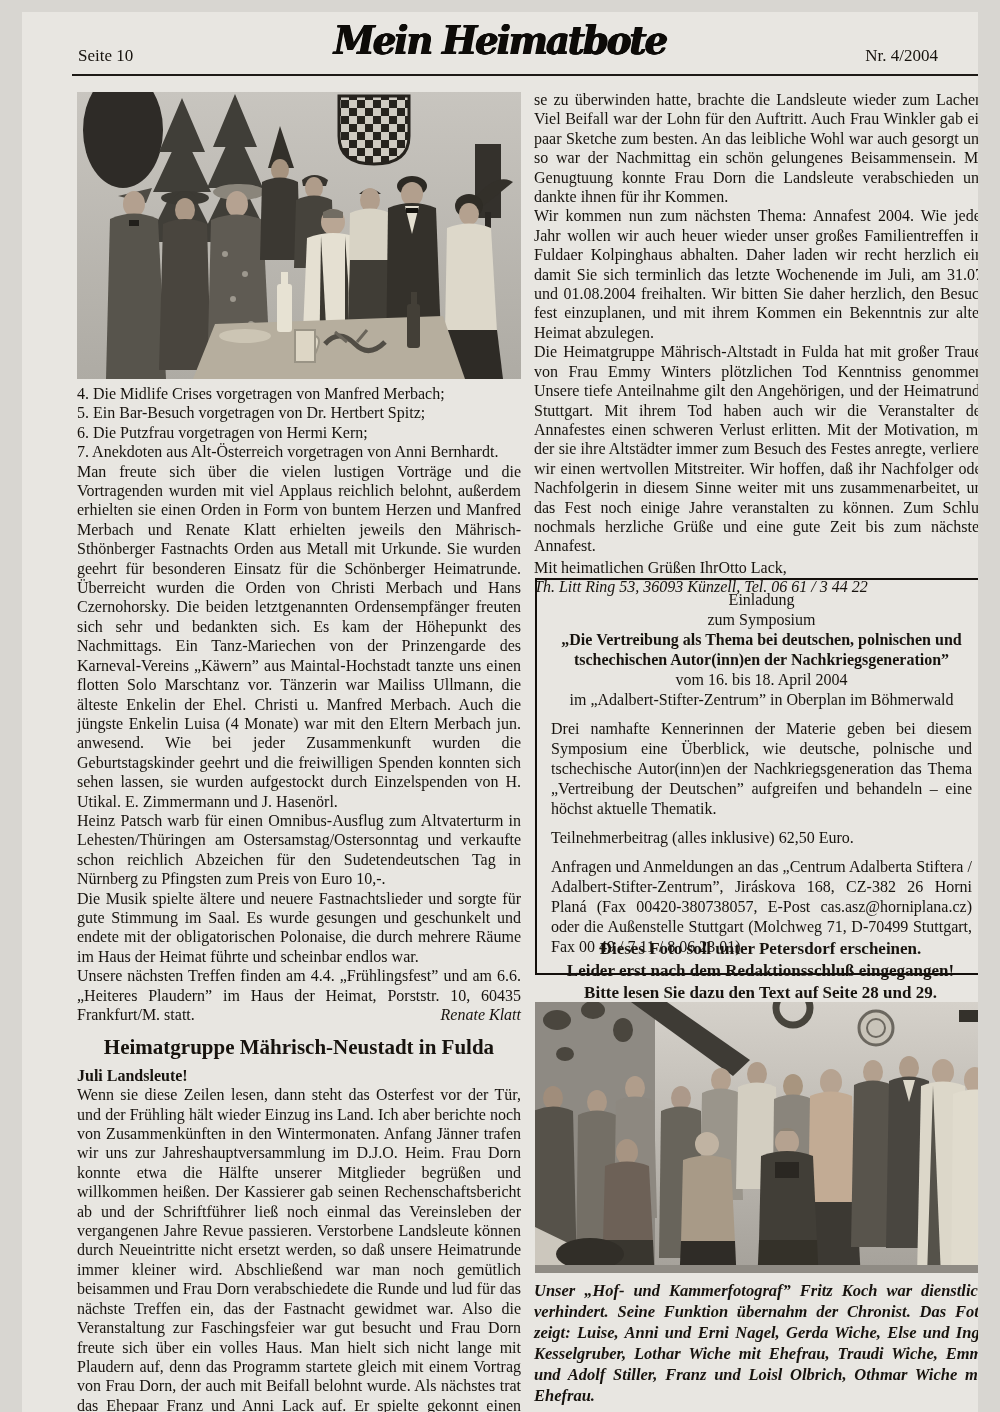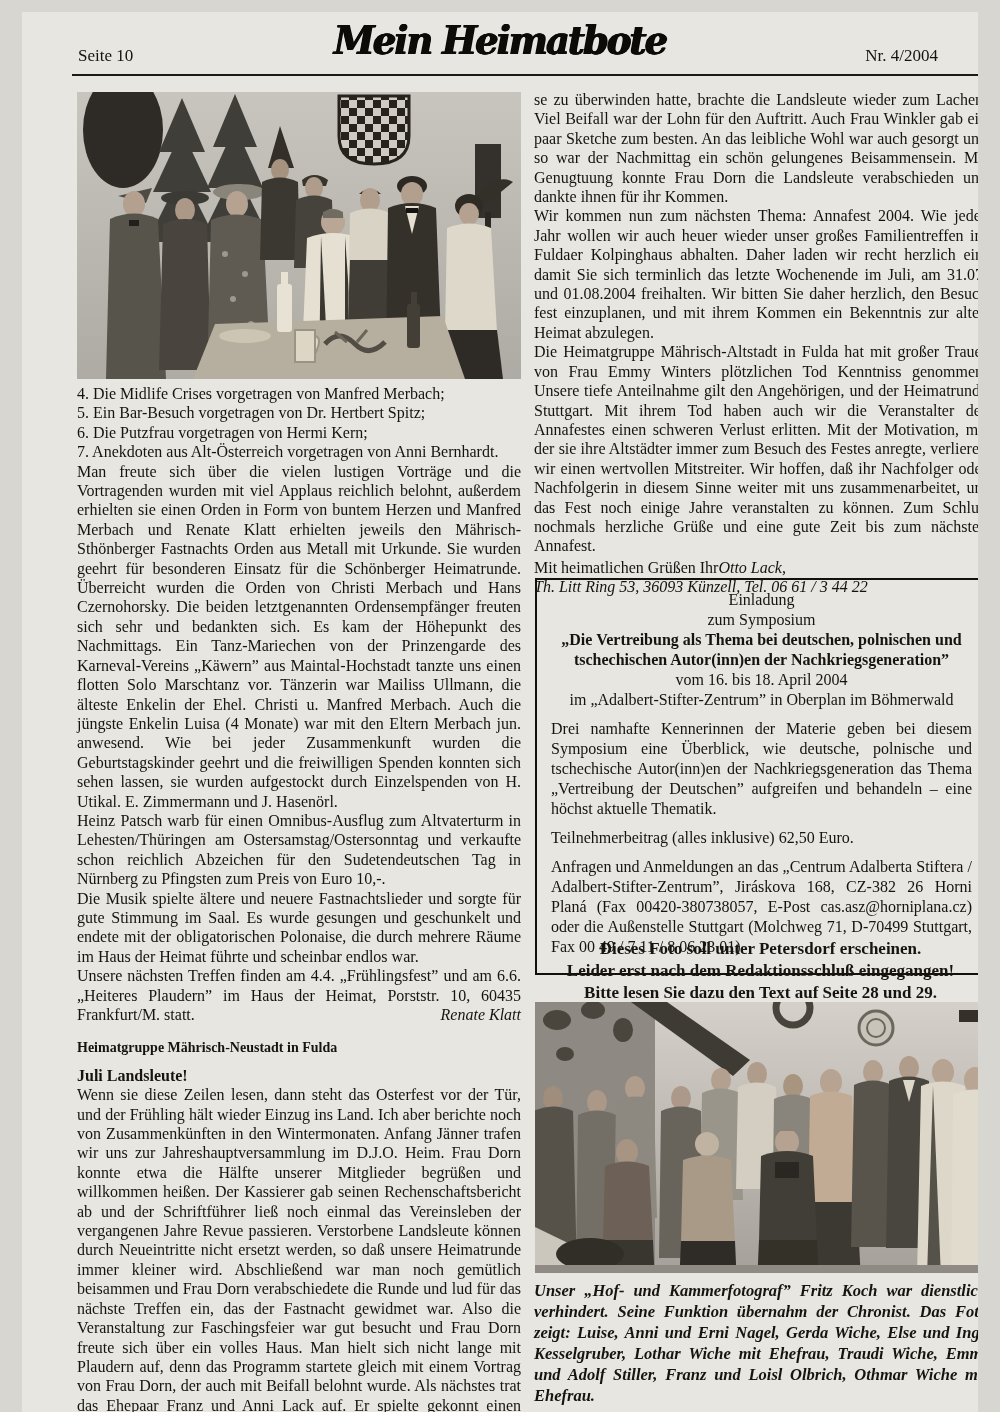--- a/index.html
+++ b/index.html
@@ -27,25 +27,25 @@
   .left-col  { position:absolute; left:55px;  width:444px; }
   .right-col { position:absolute; left:512px; width:453px; }
 
   .photo-frame { background:#b9b6b0; box-shadow:0 0 0 1px #8f8c86 inset; }
   #left-photo  { top:80px;  height:287px; }
   #left-text   { top:372px; }
   #right-text  { top:78px; }
 
   .list-line { text-align:left; }
   .sig-line { text-align:right; font-style:italic; margin-top:-19.4px; }
-  .section-heading { font-weight:bold; font-size:14px; margin:14px 0 8px; }
+  .section-heading { font-weight:bold; font-size:21px; text-align:center; margin:14px 0 8px; }
   .salutation { font-weight:bold; }
 
   .closing-row { display:flex; justify-content:flex-start; margin-top:2px; }
-  .closing-sig { font-style:italic; }
+  .closing-sig { }
   .closing-addr { font-style:italic; }
 
   
   #invitation-box {
     position:absolute; left:513px; top:566px; width:421px;
     border:2px solid #14100c; padding:10px 14px 16px;
     font-size:16px; line-height:20px;
   }
   .box-center { text-align:center;font-family:Liberation Serif, serif; }
   .box-theme  { text-align:center; font-weight:bold; }

